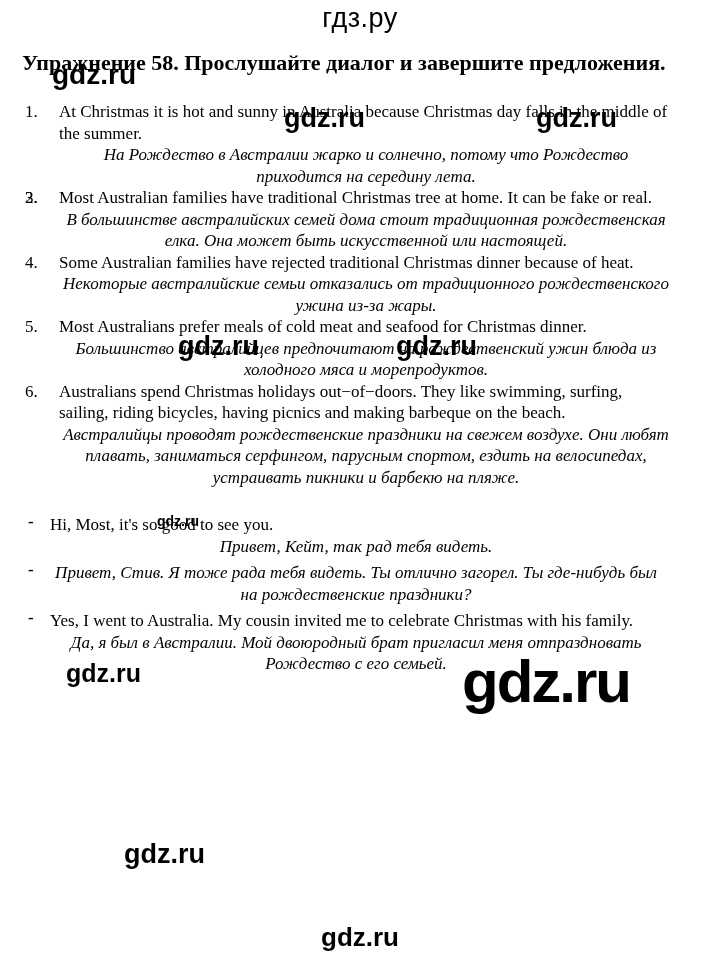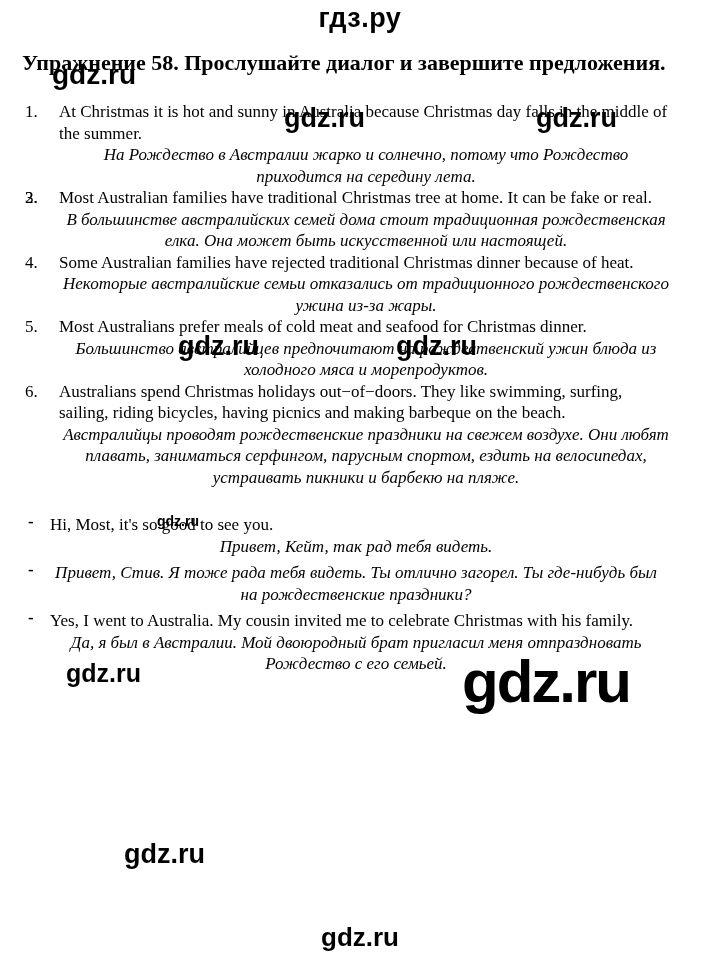--- a/index.html
+++ b/index.html
@@ -5,21 +5,21 @@
   html, body { margin: 0; padding: 0; }
   body {
     width: 720px; height: 959px;
     background: #ffffff; color: #000000;
     font-family: "Liberation Serif", serif;
     position: relative; overflow: hidden;
   }
   .site-header {
     text-align: center;
     font-family: "Liberation Sans", sans-serif;
-    font-weight: bold;
+    font-weight: normal;
     font-size: 27px;
     padding-top: 3px;
     letter-spacing: 0.5px;
   }
   .exercise-title {
     font-weight: bold;
     font-size: 22px;
     line-height: 21px;
     margin: 18px 0 0 22px;
   }

